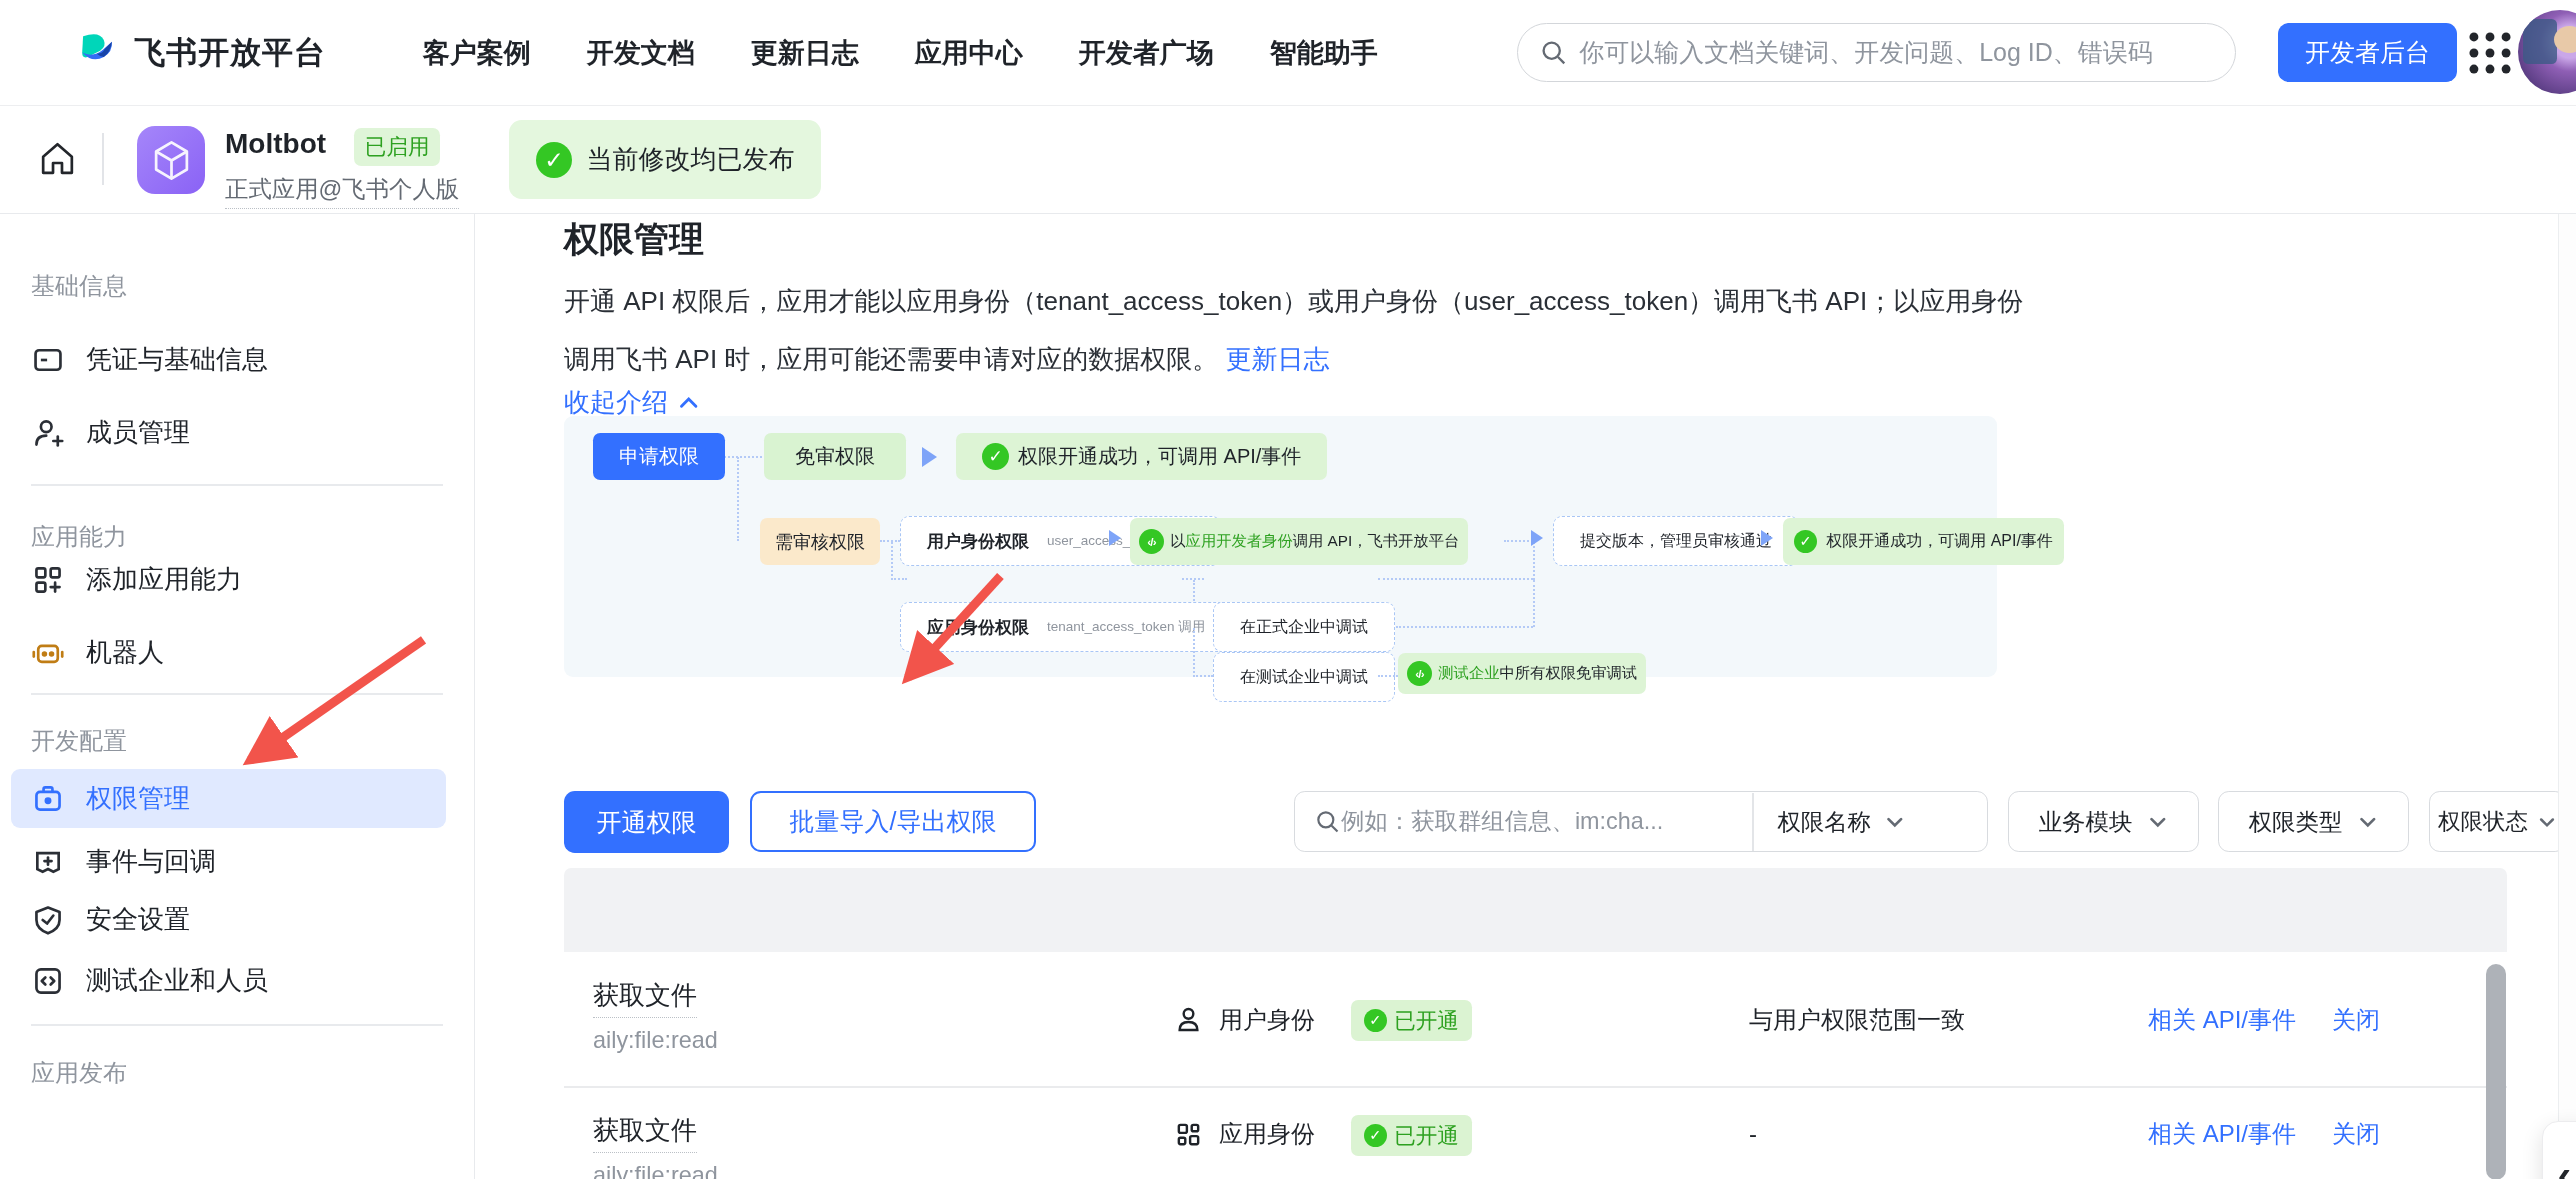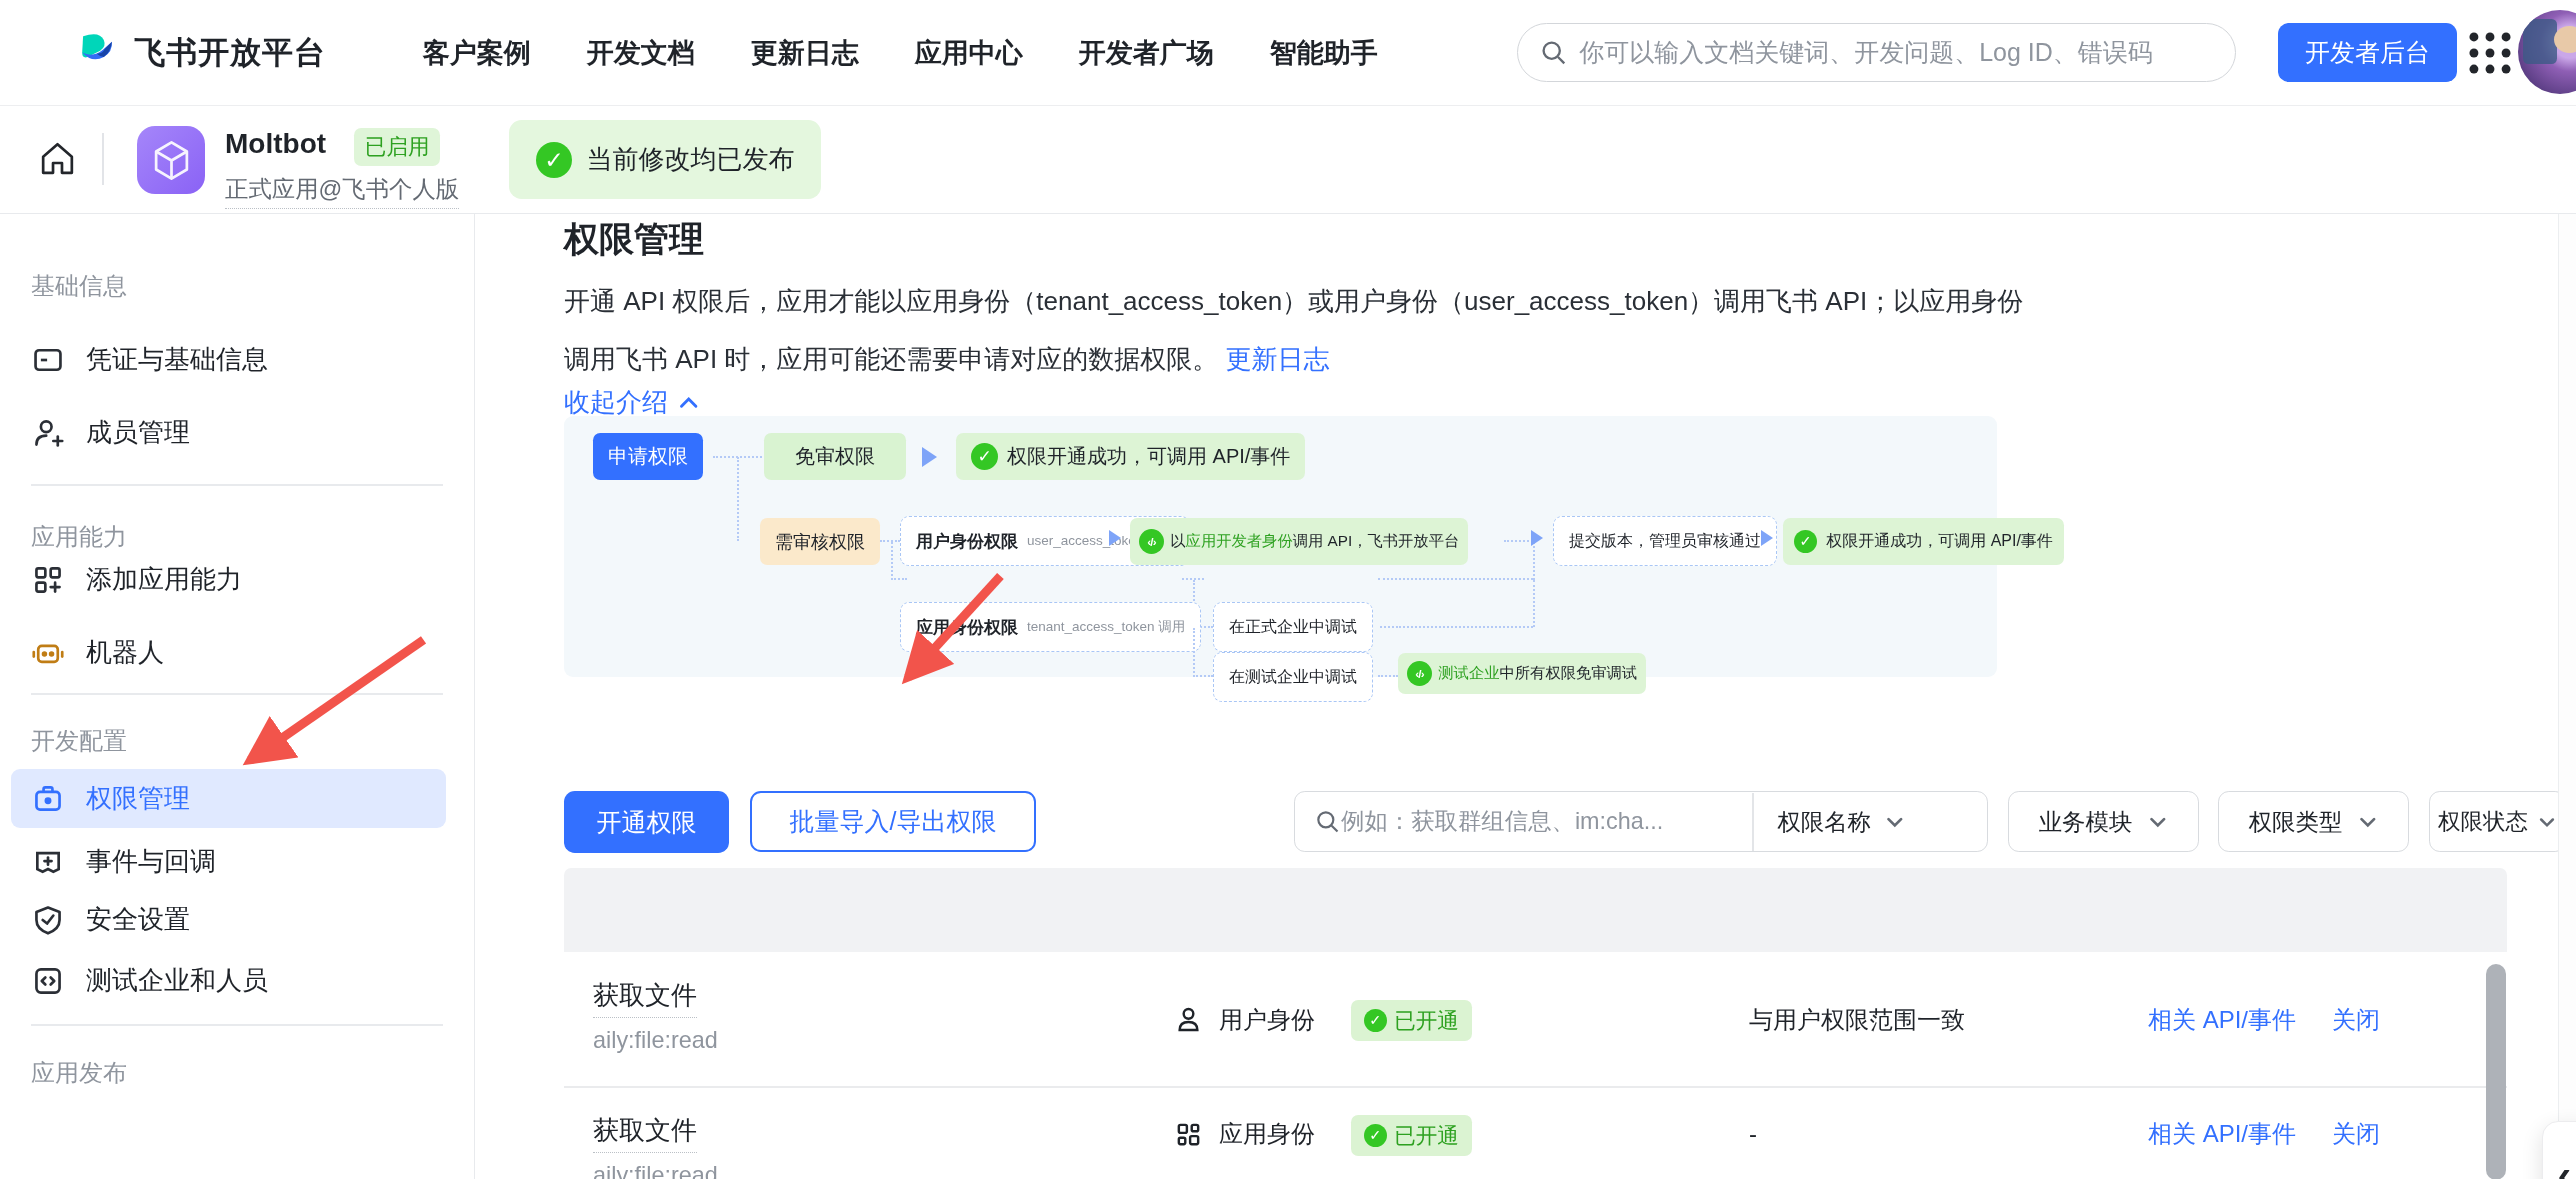--- a/index.html
+++ b/index.html
@@ -57,26 +57,26 @@
 
   
   .h1 { position:absolute; left:564px; top:216px; font-size:35px; font-weight:700; }
   .pline { position:absolute; left:564px; font-size:26px; color:#2a2f36; white-space:nowrap; }
   .bluelink { color:#3370ff; cursor:pointer; text-decoration:none; }
   .collapse { position:absolute; left:564px; top:385px; font-size:26px; color:#3370ff; cursor:pointer; display:flex; gap:9px; align-items:center; }
 
   
   #flow { position:absolute; left:564px; top:416px; width:1433px; height:261px; background:#f3f8fb; border-radius:9px; }
   .fnode { position:absolute; display:flex; align-items:center; justify-content:center; white-space:nowrap;
-    border-radius:7.2px; padding:0 15px; height:47px; font-size:20px; }
+    border-radius:7.2px; padding:0 26px; height:47px; font-size:20px; }
   .f-blue { background:#3370ff; color:#fff; }
   .f-green { background:#d9f3d1; color:#1f2329; }
   .f-orange { background:#fbe9cb; color:#1f2329; font-size:18px; }
   .f-pill { background:#ddf4d5; color:#1f2329; gap:9px; }
-  .f-dash { background:#fff; border:1.8px dashed #a9c6f5; border-radius:9px; gap:9px; height:50px;text-align:center; }
+  .f-dash { background:#fff; border:1.8px dashed #a9c6f5; border-radius:9px; gap:18px; height:50px;text-align:center; }
   .f-dash b { font-size:17px; }
   .f-dash i { font-style:normal; font-size:13.5px; color:#8f959e; }
   .dot-h { position:absolute; border-top:2.7px dotted #b4caf6; }
   .dot-v { position:absolute; border-left:2.7px dotted #b4caf6; }
   .tri { position:absolute; width:0; height:0; border-top:10px solid transparent; border-bottom:10px solid transparent; border-left:15.3px solid #7ea4f8; }
   .greenhl { color:#2ea121; }
   .devicn { width:25px; height:25px; border-radius:50%; background:#34c724; color:#fff; font-size:11.7px; font-weight:700;
     display:inline-flex; align-items:center; justify-content:center; letter-spacing:-0.9px; flex:0 0 auto; }
 
   

